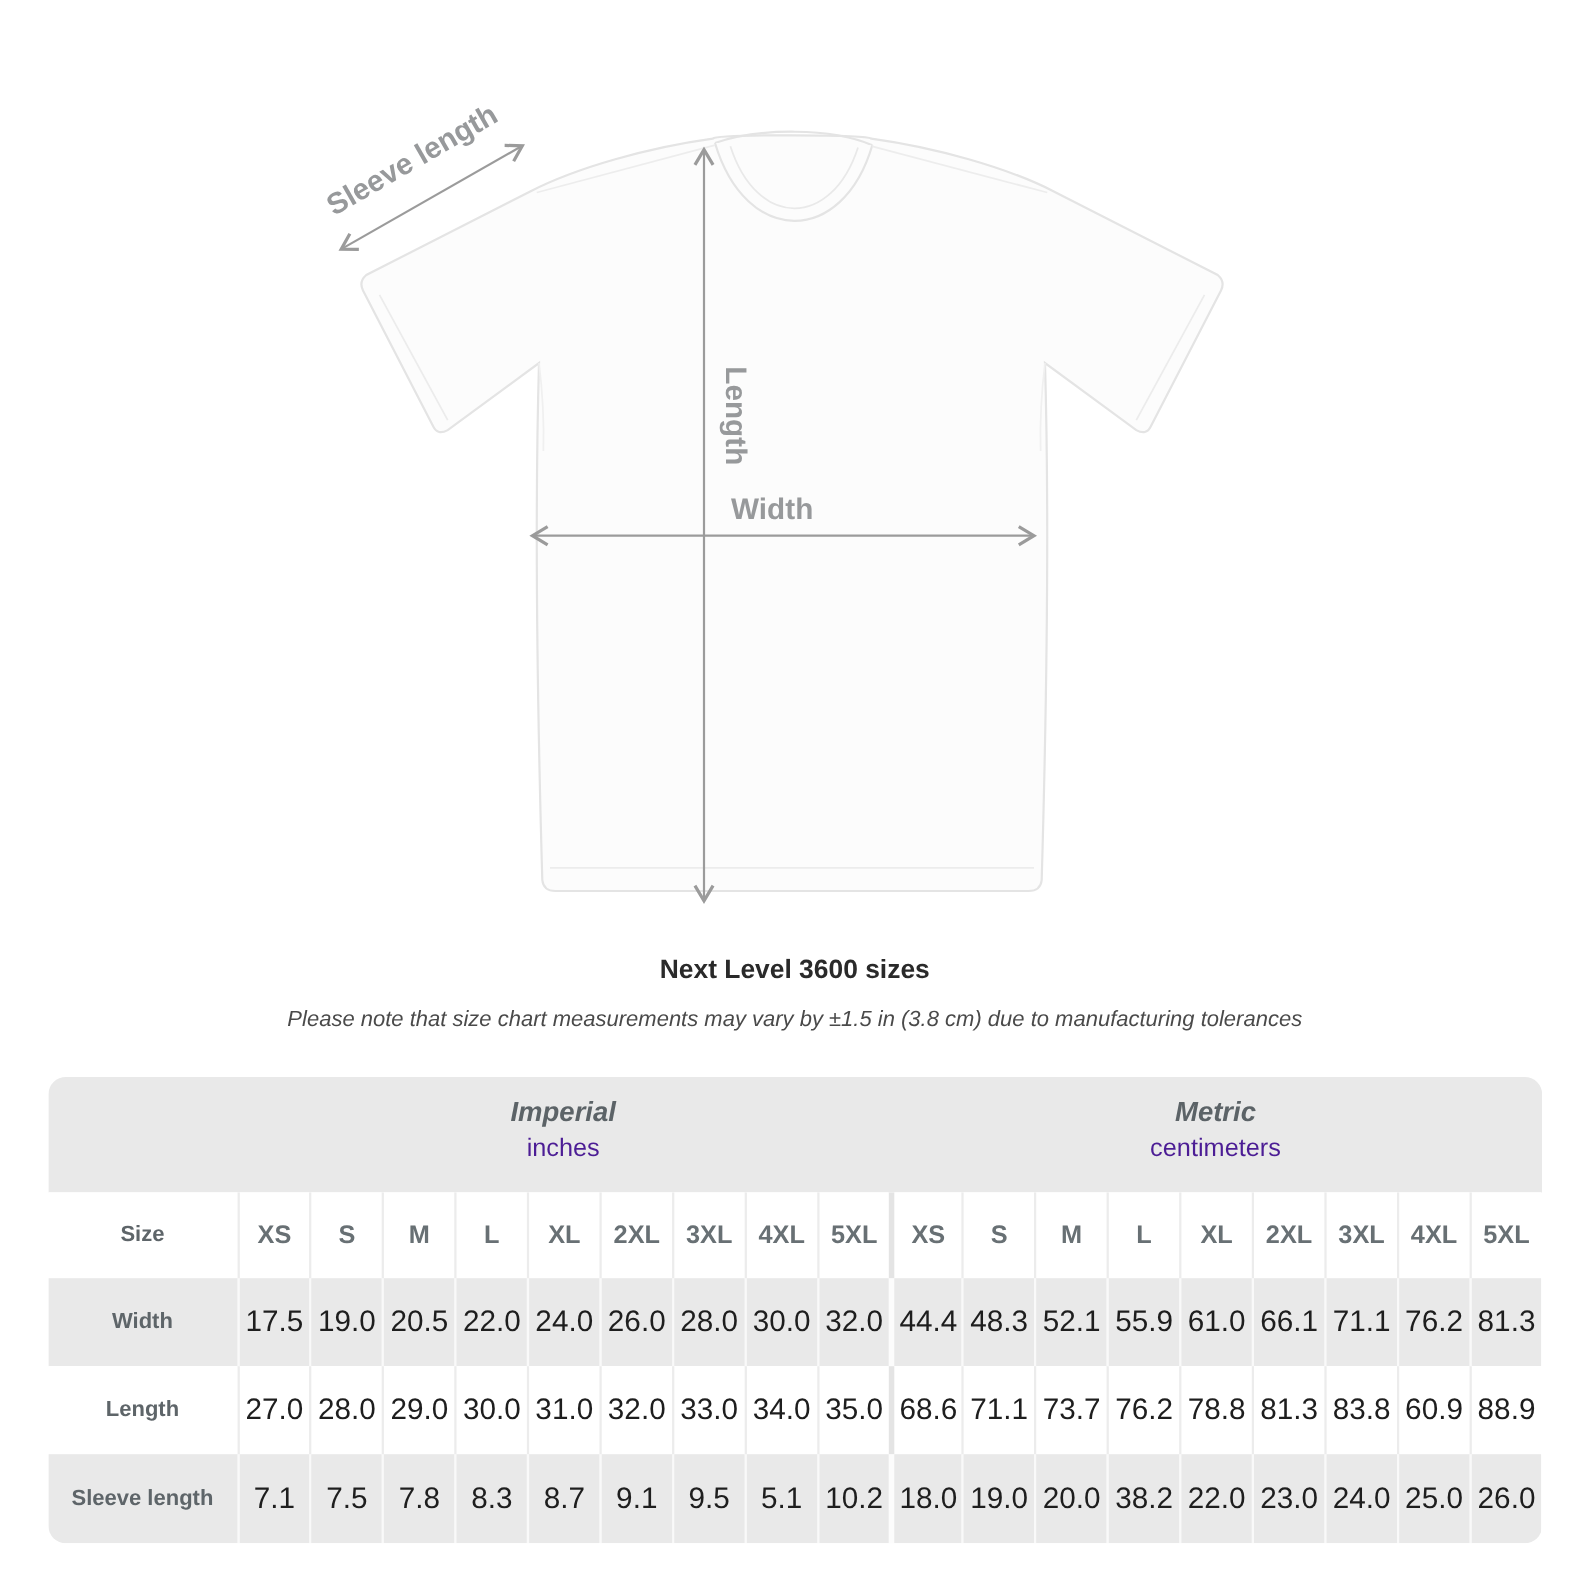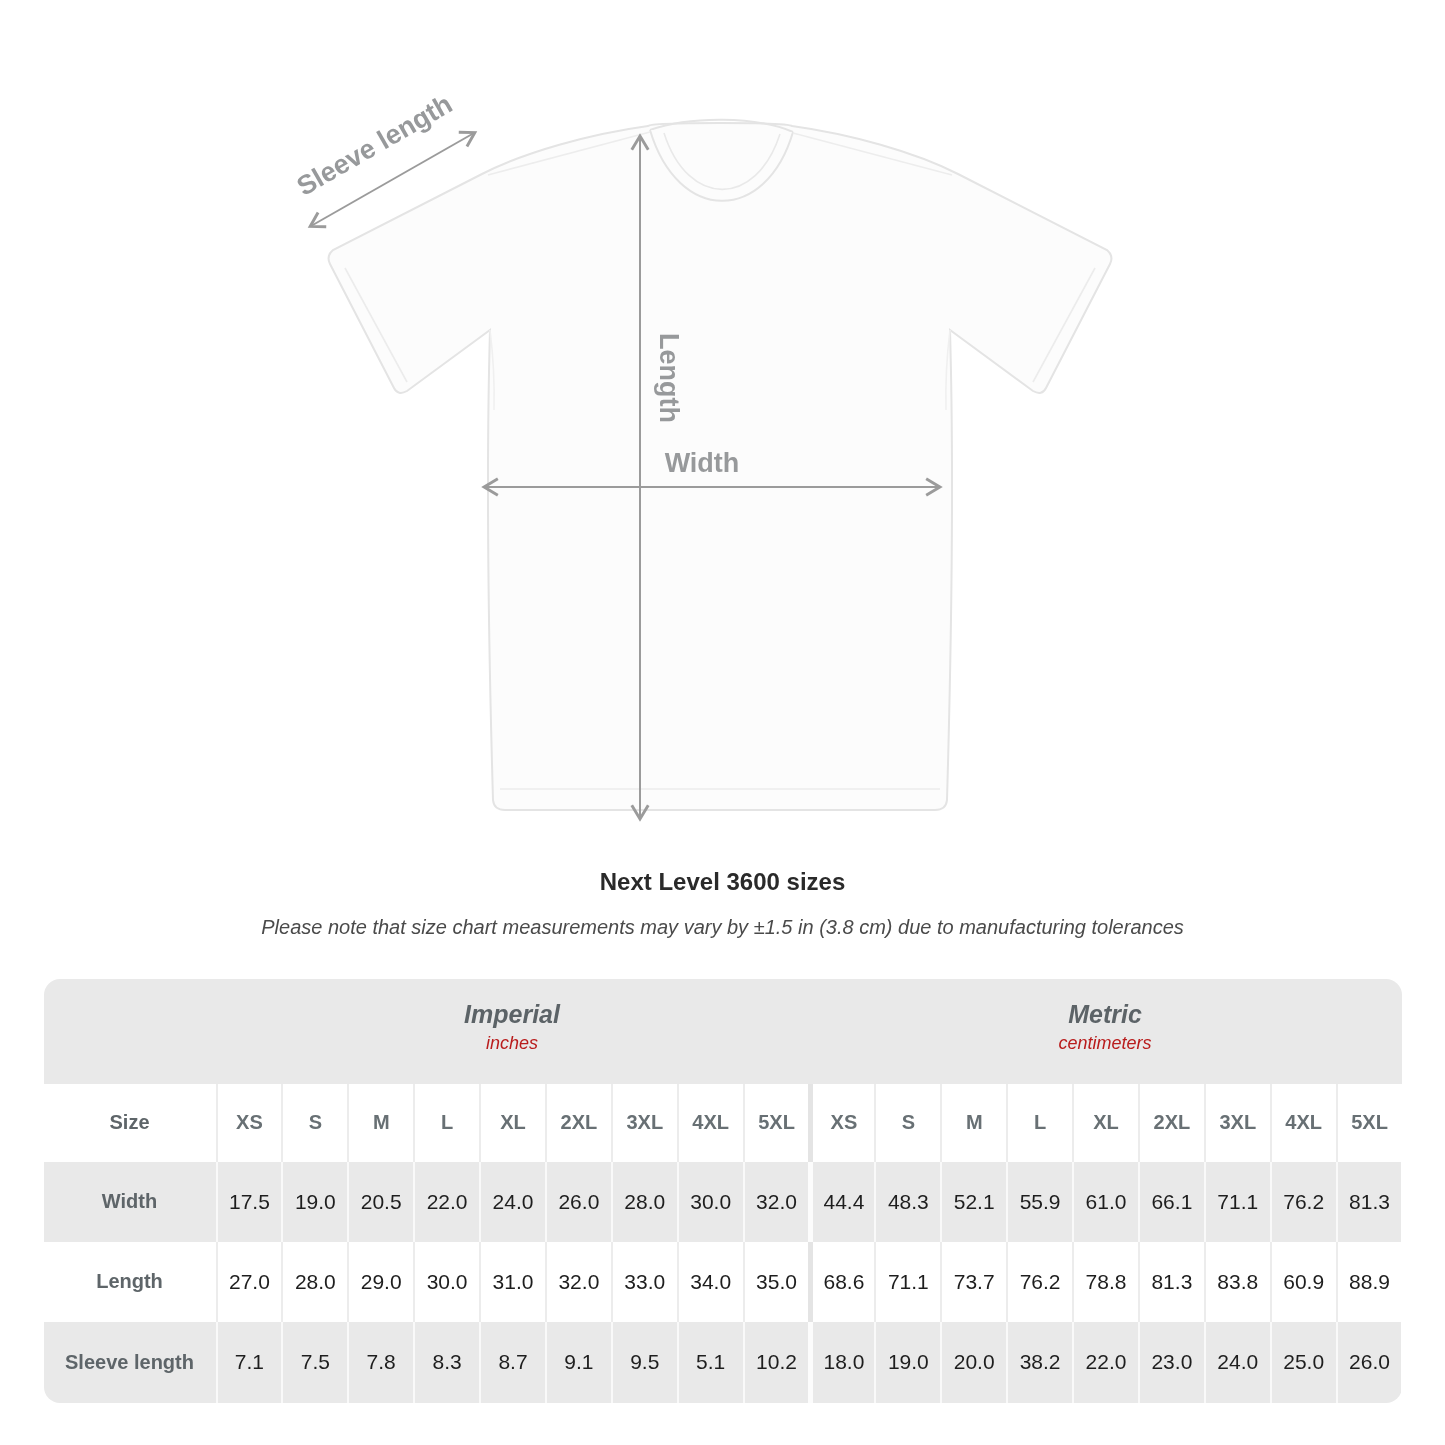--- a/index.html
+++ b/index.html
@@ -23,40 +23,40 @@
   .size-table{
     width:1358px;margin:40px auto 0 auto;
     border-radius:16px;overflow:hidden;
   }
   .thead{
     display:grid;grid-template-columns:172px repeat(18,1fr);
     height:105px;background:#e9e9e9;
   }
   .thead .group{grid-column:span 9;display:flex;flex-direction:column;align-items:center;justify-content:center;padding-bottom:8px;}
   .gname{font-size:25px;font-weight:bold;font-style:italic;color:#5c6367;line-height:1.3;text-align:right;}
-  .gunit{font-size:18px;font-style:italic;color:#b91c1c;line-height:1.4;}
+  .gunit{font-size:23px;color:#4c1d95;line-height:1.4;}
 
   .tr{display:grid;grid-template-columns:172px repeat(18,1fr);}
   .tr-size{height:78px;}
   .tr-d0{height:80px;}
   .tr-d1{height:80px;}
   .tr-d2{height:81px;}
 
   .cell{display:flex;align-items:center;justify-content:center;}
   .rg .cell{background:#e9e9e9;}
   .rw .cell{background:#ffffff;}
 
   .v{border-left:2px solid #ececec;}
   .rg .v{border-left-color:#f9f9f9;}
   .v.sec{border-left-width:5px;border-left-color:#e4e4e4;}
   .rg .v.sec{border-left-color:#fcfcfc;}
 
   .lab{font-size:20px;font-weight:bold;color:#5e6569;text-align:right;}
-  .sz{font-size:20px;font-weight:bold;color:#687074;}
-  .num{font-size:21px;font-weight:normal;color:#1e1e1e;}
+  .sz{font-size:23px;font-weight:bold;color:#687074;}
+  .num{font-size:27px;font-weight:normal;color:#1e1e1e;}
 </style>
 </head>
 <body>
 
 <div class="page">
 
   <div class="diagram">
     <svg width="1445" height="858" viewBox="0 0 1445 858">
       <defs>
         <marker id="ah" viewBox="0 0 12 12" refX="9" refY="6" markerWidth="11" markerHeight="11" orient="auto-start-reverse">

